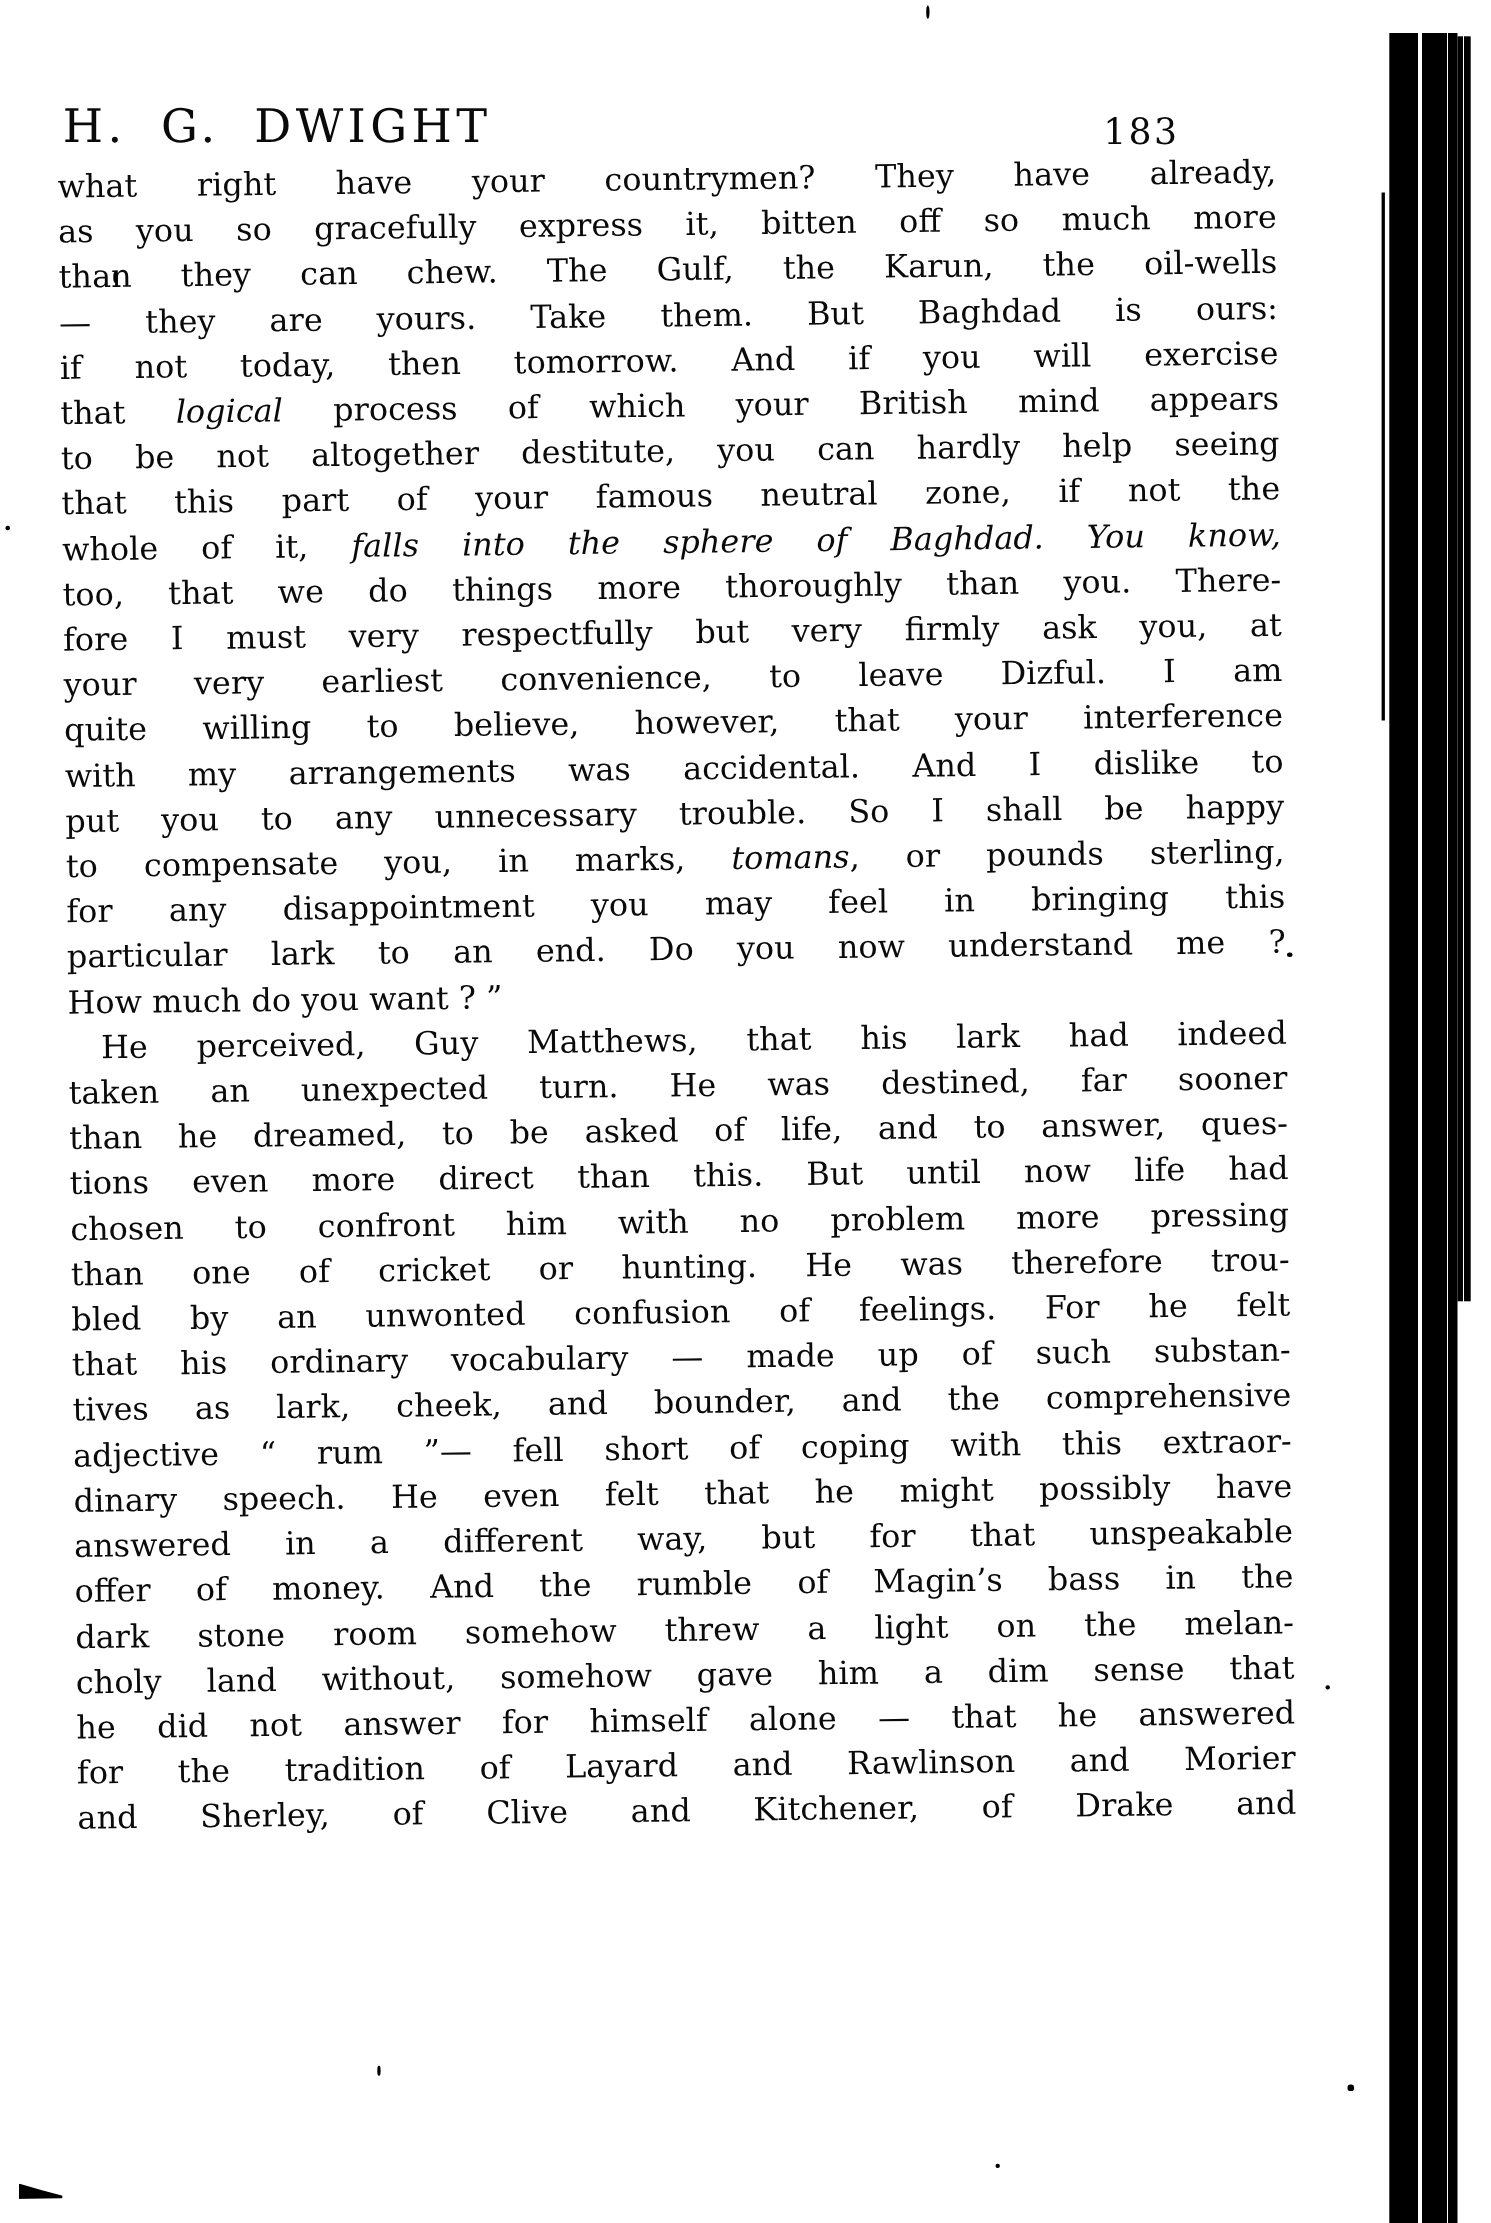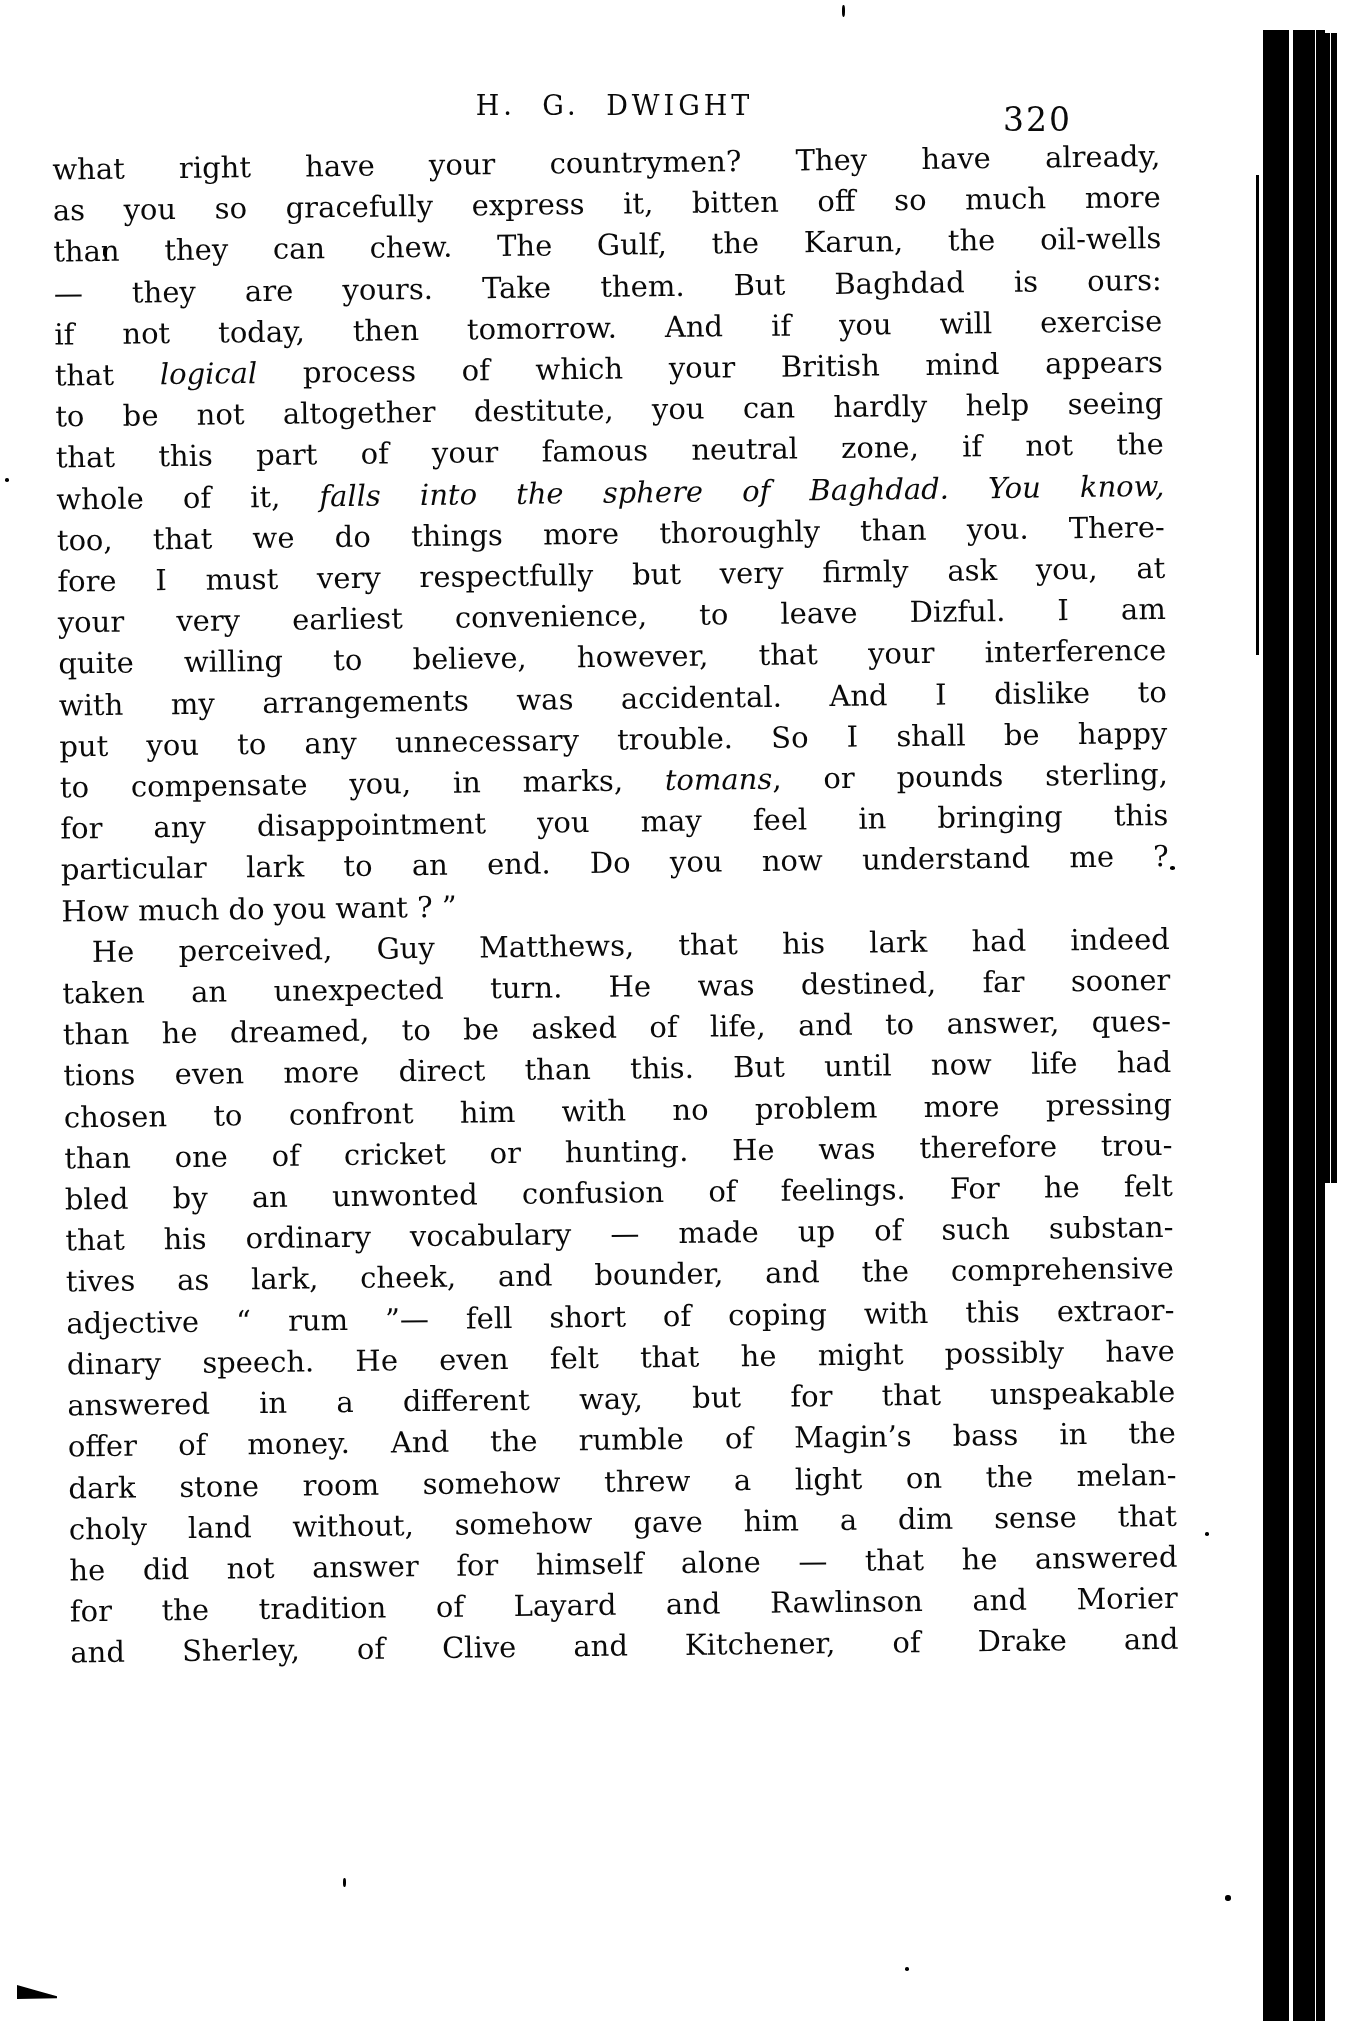--- a/index.html
+++ b/index.html
@@ -5,22 +5,22 @@
   html,body { margin:0; padding:0; background:#ffffff; }
   .page {
     position:relative; width:1355px; height:2021px;
     background:#ffffff; overflow:hidden;
     font-family:"DejaVu Serif", serif; color:#0a0a0a;
   }
   .running-header {
     position:absolute; left:52px; top:90px; width:1108px; height:50px;
   }
   .author {
-    position:absolute; left:17px; right:0; top:0; text-align:center;
-    font-size:27px; letter-spacing:4px; word-spacing:14px; white-space:nowrap;
+    position:absolute; left:5px; right:0; top:0; 
+    font-size:42px; letter-spacing:4px; word-spacing:14px; white-space:nowrap;
   }
   .page-number {
     position:absolute; left:951px; top:10px; font-size:33px; letter-spacing:2px;
   }
   .body-text {
     position:absolute; left:52px; top:136px; width:1108px;
     font-size:29px; line-height:41.2px;
     transform:rotate(-0.7deg); transform-origin:100% 0;
   }
   .line { text-align:justify; text-align-last:justify; white-space:normal; }
@@ -51,21 +51,21 @@
   }
   .speck { position:absolute; background:#000; border-radius:45%; }
 </style>
 </head>
 <body>
 
 <div class="page">
 
   <div class="running-header">
     <div class="author">H. G. DWIGHT</div>
-    <div class="page-number">320</div>
+    <div class="page-number">183</div>
   </div>
 
   <div class="body-text" id="text-block">
       <div class="line"><span>what right have your countrymen?  They have already,</span></div>
       <div class="line"><span>as you so gracefully express it, bitten off so much more</span></div>
       <div class="line"><span>than they can chew.  The Gulf, the Karun, the oil-wells</span></div>
       <div class="line"><span>— they are yours.  Take them.  But Baghdad is ours:</span></div>
       <div class="line"><span>if not today, then tomorrow.  And if you will exercise</span></div>
       <div class="line"><span>that </span><span class="it">logical</span><span> process of which your British mind appears</span></div>
       <div class="line"><span>to be not altogether destitute, you can hardly help seeing</span></div>

